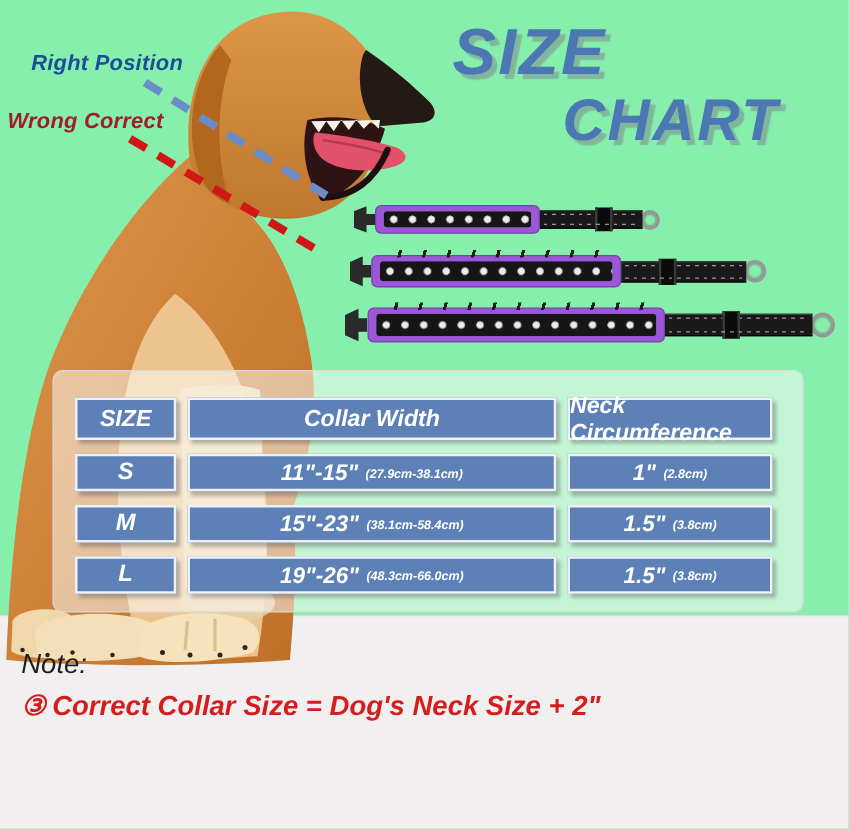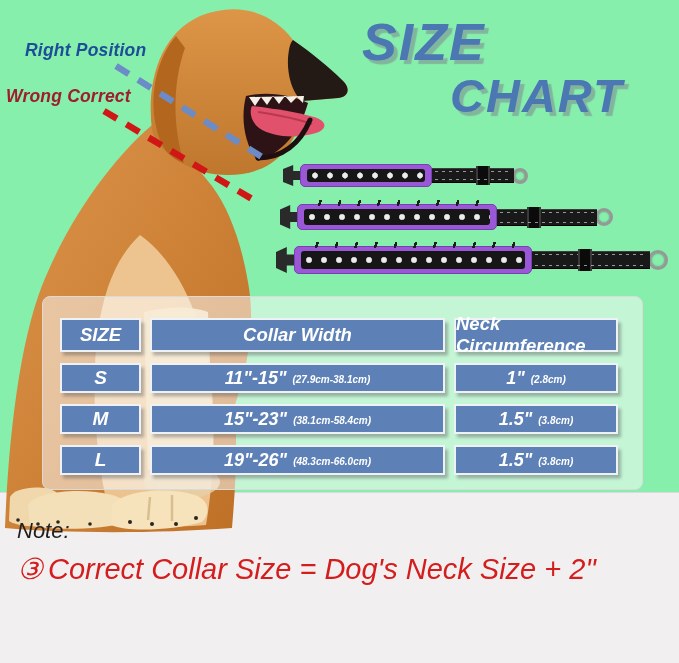--- a/index.html
+++ b/index.html
@@ -53,21 +53,21 @@
   .tcell .main{font-size:18px;}
   .tcell .sub{font-size:10px;margin-left:6px;position:relative;top:1px;}
   .tcell.sizecol{font-size:19px;}
 
   
   .notes{position:absolute;left:17px;top:518px;width:655px;z-index:5;color:#1f1f1f;font-style:italic;}
   .note-label{font-size:22px;font-weight:bold;font-weight:normal;margin-bottom:4px;}
   .note-item{font-size:17.5px;line-height:1.42;margin-bottom:3px;}
   .note-item .prefix{margin-right:5px;}
   .red-text{color:#cf1f1f;}
-  .note-item.emphasis{font-size:29px;font-weight:normal;color:#d41d1d;margin-top:5px;}
+  .note-item.emphasis{font-size:22px;font-weight:bold;color:#d41d1d;margin-top:5px;}
   .note-item.emphasis .red-text{color:#d41d1d;}
 </style>
 </head>
 <body>
 
 <div id="stage">
 
   <div class="bottom-bg"></div>
 
   <svg class="dog-svg" width="679" height="663" viewBox="0 0 679 663">

